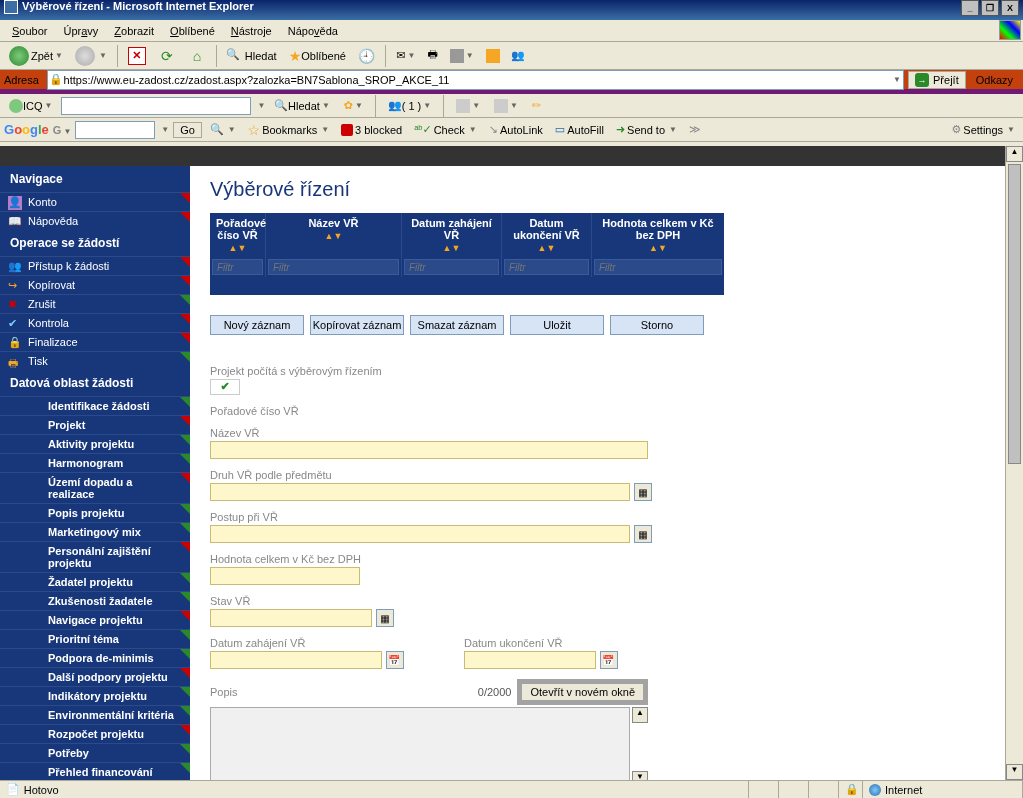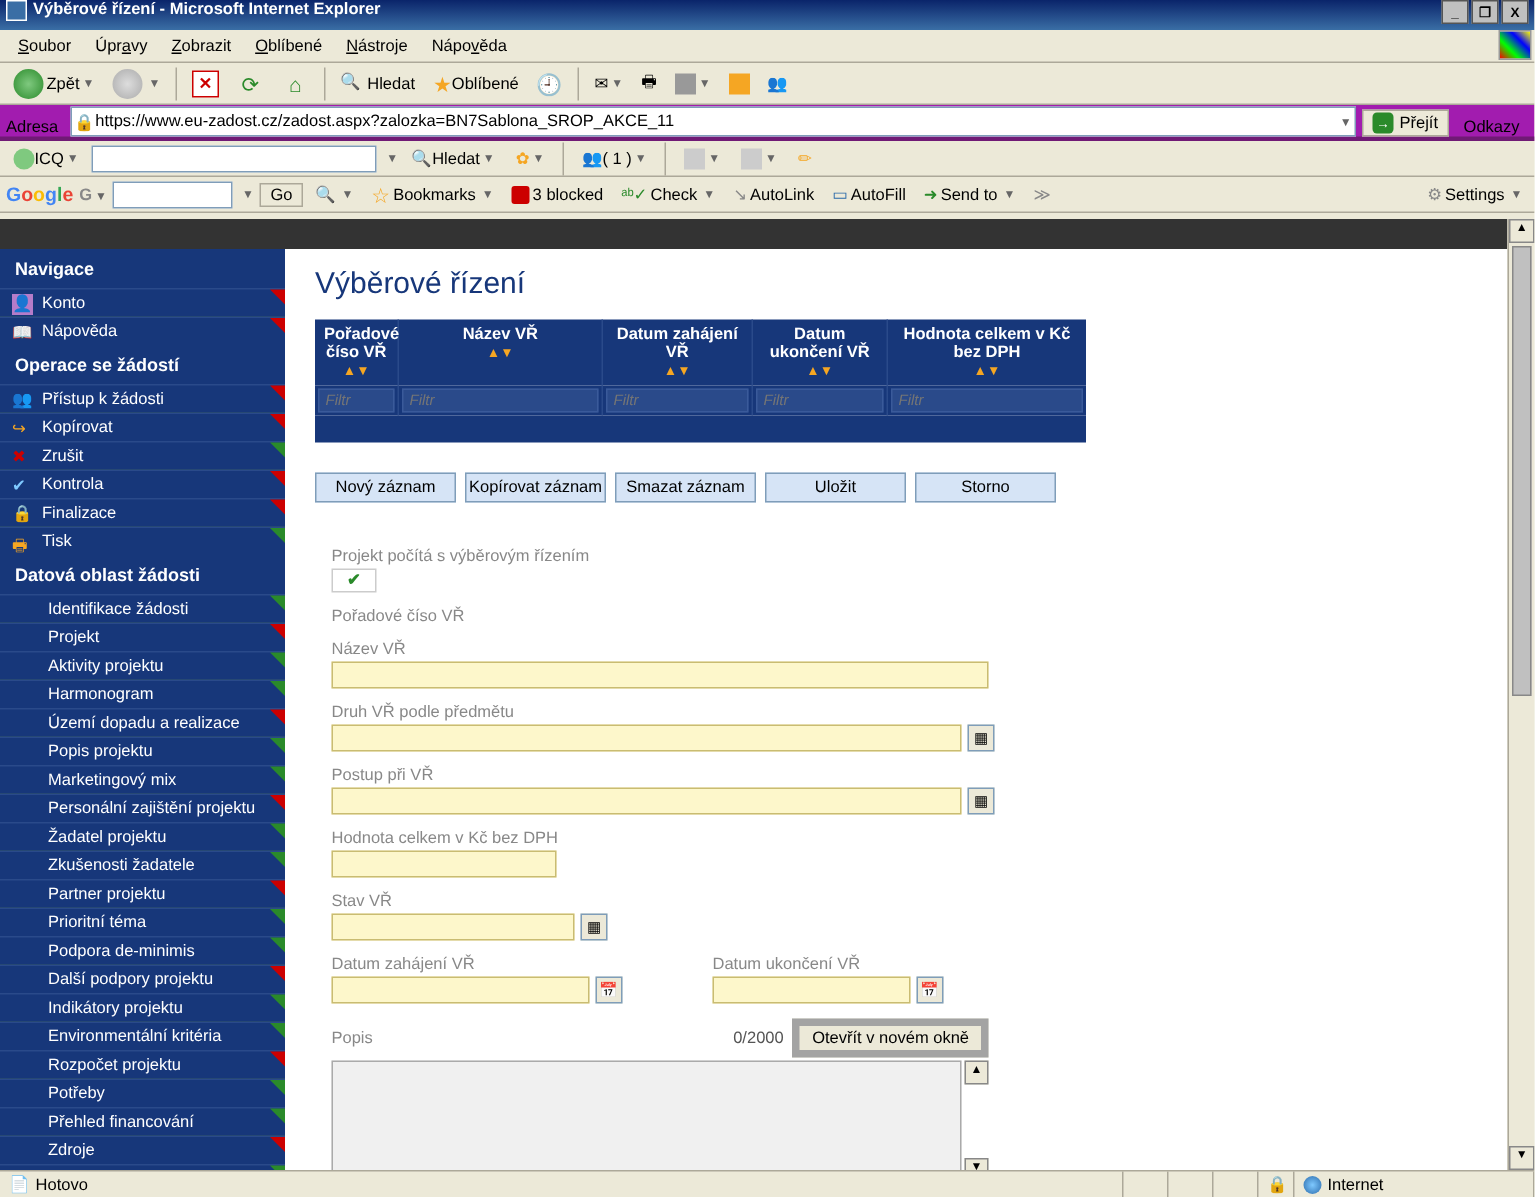--- a/index.html
+++ b/index.html
@@ -26,21 +26,21 @@
 .green { background: radial-gradient(#7fc97f,#2a8a2a); }
 .grey { background: radial-gradient(#ddd,#aaa); }
 .red-x { display:inline-flex; width:18px; height:18px; background:#fff; border:1px solid #c00; color:#c00; align-items:center; justify-content:center; font-weight:bold; font-size:11px;}
 .refresh { display:inline-flex; width:18px; height:18px; color:#2a8a2a; align-items:center; justify-content:center; font-size:14px;}
 .home { display:inline-flex; width:18px; height:18px; color:#2a8a2a; align-items:center; justify-content:center; font-size:14px;}
 .star { color:#f5a623; font-size:14px;}
 .bullet { color:#888; font-size:14px;}
 .drop { color:#666; font-size:8px; margin-left:2px;}
 .sep { width:1px; height:22px; background:#aca899; margin:0 3px;}
 
-.addr-row { background: #a21caf; height: 24px; display: flex; align-items: flex-end; padding: 0 4px; border-bottom: 3px solid #701a75; gap:4px;}
+.addr-row { background: #c2410c; height: 24px; display: flex; align-items: center; padding: 0 4px; border-bottom: 5px solid #701a75; gap:4px;}
 .addr-label { color: #000; padding-right:4px;}
 .addr-input { flex: 1; display:flex; align-items:center; background:#fff; border:1px solid #7f9db9; height:20px; padding:0 2px;}
 .addr-input input { flex:1; border:0; outline:0; font-size:11px;}
 .go-btn { display:flex; align-items:center; background:#ece9d8; border:1px solid #aca899; padding:1px 6px; cursor:pointer;}
 .go-arrow { width:14px; height:14px; background:#2a8a2a; border-radius:3px; margin-right:4px; display:inline-flex; color:#fff; align-items:center; justify-content:center; font-size:9px;}
 
 .icq-row, .google-row { background:#ece9d8; height:24px; display:flex; align-items:center; padding:0 4px; border-bottom:1px solid #aca899; gap:4px;}
 .icq-row input, .google-row input.gsearch { background:#fff; border:1px solid #7f9db9; height:18px; padding:0 2px; font-size:11px;}
 .gbtn { border:1px solid #aca899; background:#ece9d8; padding:1px 6px; cursor:pointer; font-size:11px;}
 .glabel { display:flex; align-items:center; gap:2px; cursor:pointer; padding:0 4px;}
@@ -51,21 +51,21 @@
 .scrollbar-v .thumb { position:absolute; top:18px; left:2px; right:2px; height:300px; background:#c0c0c0; border:1px solid #888;}
 .scrollbar-v .arr { position:absolute; left:0; right:0; height:16px; background:#ece9d8; border:1px solid #888; text-align:center; font-size:8px;}
 .arr.up{top:0;} .arr.down{bottom:0;}
 
 .dark-strip { height:20px; background:#333; color:#888; font-size:9px; display:flex; align-items:center; padding:0 10px 0 40px; justify-content:space-between;}
 
 .page-body { display:flex; align-items:flex-start; padding:0;}
 .sidebar { width:190px; background:#4d7c0f;}
 .nav-head { background:#17377a; color:#fff; font-weight:bold; padding:6px 10px; font-size:12px;}
 .nav-item { background:#17377a; color:#fff; padding:3px 10px 3px 28px; font-size:11px; cursor:pointer; position:relative; border-top:1px solid #2a4a8a;}
-.nav-item.sub { background:#17377a; padding-left:32px;}
+.nav-item.sub { background:#17377a; padding-left:48px;font-weight:bold;}
 .nav-item .ni-icon { position:absolute; left:8px; top:3px; width:14px; height:14px;}
 .corner { position:absolute; right:0; top:0; width:0; height:0; border-style:solid; border-width:0 10px 10px 0;}
 .corner.red { border-color: transparent #c00 transparent transparent;}
 .corner.green2 { border-color: transparent #2a8a2a transparent transparent;}
 
 .main { flex:1; padding:12px 20px;}
 .page-title { color:#17377a; font-size:20px; font-weight:normal; margin-bottom:12px;}
 
 .grid-head { display:flex; background:#17377a; color:#fff; font-weight:bold; font-size:11px;}
 .grid-head .col { padding:4px 6px; text-align:center; border-right:1px solid #2a4a8a;}
@@ -73,21 +73,21 @@
 .sort-arrows { color:#f5a623; font-size:9px;}
 .grid-filter { display:flex; background:#17377a;}
 .grid-filter .fcell { border-right:1px solid #2a4a8a; padding:2px;}
 .grid-filter .fcell:last-child{border-right:0;}
 .grid-filter input { width:100%; background:#2a4a8a; border:1px solid #3a5a9a; color:#aac; font-style:italic; height:16px; padding:0 4px; font-size:10px;}
 .grid-body { height:18px; background:#17377a;}
 
 .btn-row { margin-top:20px; display:flex; gap:6px;}
 .btn { background:#d6e4f6; border:1px solid #7f9db9; padding:3px 0; width:94px; text-align:center; cursor:pointer; font-size:11px;}
 
-.form-area { margin-top:30px;margin-left:11px;}
+.form-area { margin-top:30px;}
 .flabel { color:#888; font-size:11px; margin-top:10px; display:block;}
 .check-ind { display:inline-block; width:30px; height:16px; background:#fff; border:1px solid #ccc; text-align:center; color:#2a8a2a; font-weight:bold; margin-top:2px;}
 .finput { background:#fdf7cb; border:1px solid #c9bc72; height:18px; width:438px; margin-top:2px;}
 .finput.short { width:150px;}
 .finput.med { width:180px;}
 .finput.withbtn { width:420px;}
 .field-row { display:flex; align-items:flex-end; gap:4px;}
 .picker-btn { width:18px; height:18px; background:#ece9d8; border:1px solid #7f9db9; display:inline-flex; align-items:center; justify-content:center; cursor:pointer; font-size:10px;}
 .two-col { display:flex; gap:60px;}
 .desc-row { display:flex; align-items:center; gap:6px; margin-top:10px;}
@@ -307,21 +307,21 @@
           <div class="nav-item sub"><span>Identifikace žádosti</span><span class="corner green2"></span></div>
           <div class="nav-item sub"><span>Projekt</span><span class="corner red"></span></div>
           <div class="nav-item sub"><span>Aktivity projektu</span><span class="corner green2"></span></div>
           <div class="nav-item sub"><span>Harmonogram</span><span class="corner green2"></span></div>
           <div class="nav-item sub"><span>Území dopadu a realizace</span><span class="corner red"></span></div>
           <div class="nav-item sub"><span>Popis projektu</span><span class="corner green2"></span></div>
           <div class="nav-item sub"><span>Marketingový mix</span><span class="corner green2"></span></div>
           <div class="nav-item sub"><span>Personální zajištění projektu</span><span class="corner red"></span></div>
           <div class="nav-item sub"><span>Žadatel projektu</span><span class="corner green2"></span></div>
           <div class="nav-item sub"><span>Zkušenosti žadatele</span><span class="corner green2"></span></div>
-          <div class="nav-item sub"><span>Partner projektu</span><span class="corner red"></span></div>
+          <div class="nav-item sub"><span>Navigace projektu</span><span class="corner red"></span></div>
           <div class="nav-item sub"><span>Prioritní téma</span><span class="corner green2"></span></div>
           <div class="nav-item sub"><span>Podpora de-minimis</span><span class="corner green2"></span></div>
           <div class="nav-item sub"><span>Další podpory projektu</span><span class="corner red"></span></div>
           <div class="nav-item sub"><span>Indikátory projektu</span><span class="corner green2"></span></div>
           <div class="nav-item sub"><span>Environmentální kritéria</span><span class="corner green2"></span></div>
           <div class="nav-item sub"><span>Rozpočet projektu</span><span class="corner red"></span></div>
           <div class="nav-item sub"><span>Potřeby</span><span class="corner green2"></span></div>
           <div class="nav-item sub"><span>Přehled financování</span><span class="corner green2"></span></div>
           <div class="nav-item sub"><span>Zdroje</span><span class="corner red"></span></div>
           <div class="nav-item sub">

